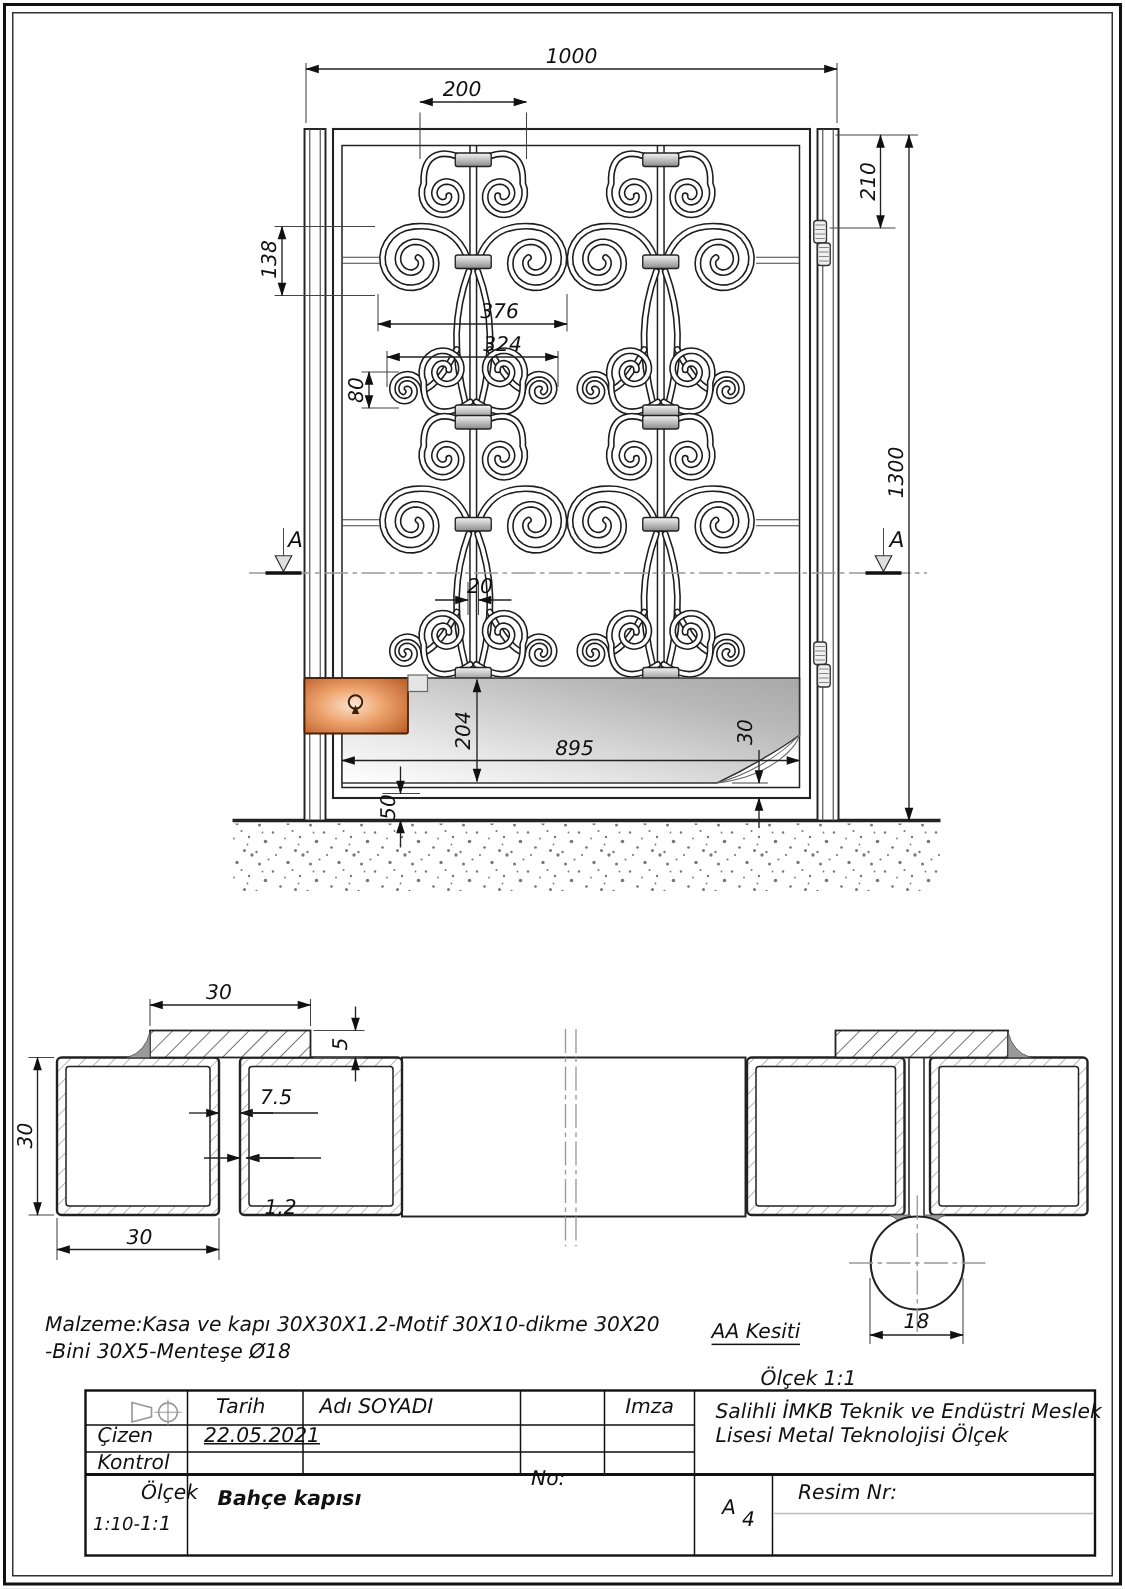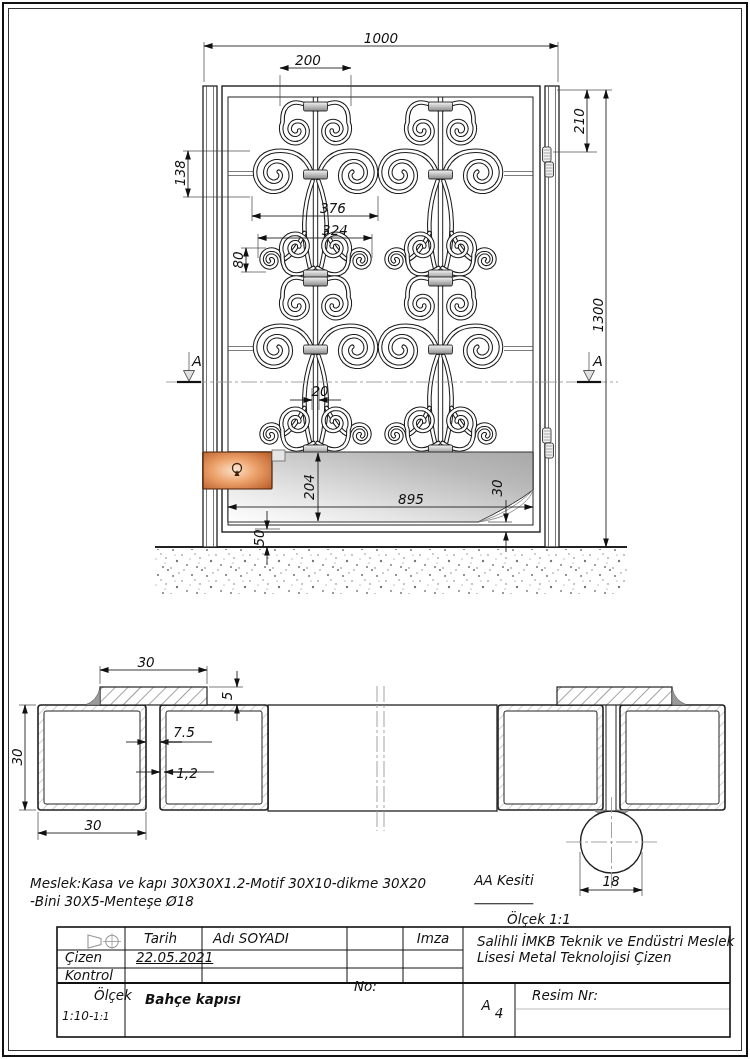--- a/index.html
+++ b/index.html
@@ -8,22 +8,22 @@
   #border-outer{position:absolute;left:2px;top:2px;right:2px;bottom:2px;border:2.5px solid #111;pointer-events:none;}
   #border-inner{position:absolute;left:8px;top:8px;right:8px;bottom:8px;border:1px solid #333;pointer-events:none;}
   svg{position:absolute;left:0;top:0;}
   .txt span{position:absolute;white-space:nowrap;font-style:italic;font-size:13.5px;color:#111;line-height:1;}
   .ctr{transform:translate(-50%,-50%);}
   .rot{transform:translate(-50%,-50%) rotate(-90deg);}
   .tl{transform:none;}
   .big{font-size:21px;font-weight:bold;text-align:right;}
   .a4{font-size:22px;}
   .a4s{font-size:12px;}
-  .small{font-size:10px;}
-  .sec{font-size:15px;border-bottom:1.2px solid #111;padding-bottom:15px;}
+  .small{font-size:13px;}
+  .sec{font-size:15px;border-bottom:1.2px solid #111;padding-bottom:0;}
   .ext{stroke:#444;stroke-width:0.7;fill:none;}
   .diml{stroke:#222;stroke-width:0.9;fill:none;}
   .thick{stroke:#111;stroke-width:2.2;fill:none;}
   .cl{stroke:#999;stroke-width:0.9;stroke-dasharray:16 3 3 3;fill:none;}
   .dbl-b{stroke:#1d1d1d;stroke-width:4.6;fill:none;stroke-linecap:round;}
   .dbl-w{stroke:#ffffff;stroke-width:2.5;fill:none;stroke-linecap:round;}
 </style>
 </head>
 <body>
 
@@ -344,45 +344,45 @@
     <span class="ctr" style="left:381px;top:39px;">1000</span>
     <span class="ctr" style="left:308px;top:61px;">200</span>
     <span class="rot" style="left:580px;top:121px;">210</span>
     <span class="rot" style="left:599px;top:315px;">1300</span>
     <span class="rot" style="left:181px;top:173px;">138</span>
     <span class="ctr" style="left:333px;top:209px;">376</span>
     <span class="ctr" style="left:303px;top:231px;margin-left:32px;">324</span>
     <span class="rot" style="left:239px;top:260px;">80</span>
     <span class="ctr" style="left:320px;top:392px;">20</span>
     <span class="rot" style="left:310px;top:487px;">204</span>
-    <span class="ctr" style="left:383px;top:500px;margin-left:28px;">895</span>
+    <span class="ctr" style="left:383px;top:500px;">895</span>
     <span class="rot" style="left:498px;top:488px;">30</span>
     <span class="rot" style="left:260px;top:538px;">50</span>
     <span class="ctr" style="left:197px;top:361px;font-size:14.5px;">A</span>
     <span class="ctr" style="left:598px;top:361px;font-size:14.5px;">A</span>
 
     <span class="ctr" style="left:146px;top:663px;">30</span>
     <span class="rot" style="left:228px;top:696px;">5</span>
     <span class="rot" style="left:18px;top:757px;">30</span>
     <span class="ctr" style="left:184px;top:733px;">7.5</span>
-    <span class="ctr" style="left:187px;top:774px;">1,2</span>
+    <span class="ctr" style="left:187px;top:806px;">1,2</span>
     <span class="ctr" style="left:93px;top:826px;">30</span>
     <span class="ctr" style="left:611px;top:882px;">18</span>
     <span class="ctr sec" style="left:504px;top:889px;">AA Kesiti</span>
     <span class="ctr" style="left:539px;top:920px;">Ölçek 1:1</span>
 
-    <span class="tl" style="left:30px;top:877px;">Meslek:Kasa ve kapı 30X30X1.2-Motif 30X10-dikme 30X20</span>
+    <span class="tl" style="left:30px;top:877px;">Malzeme:Kasa ve kapı 30X30X1.2-Motif 30X10-dikme 30X20</span>
     <span class="tl" style="left:30px;top:895px;">-Bini 30X5-Menteşe Ø18</span>
 
     <span class="tl" style="left:132px;top:932px;margin-left:12px;">Tarih</span>
     <span class="tl" style="left:213px;top:932px;">Adı SOYADI</span>
     <span class="tl" style="left:354px;top:980px;">No:</span>
     <span class="ctr" style="left:433px;top:939px;">Imza</span>
     <span class="tl" style="left:477px;top:935px;">Salihli İMKB Teknik ve Endüstri Meslek</span>
-    <span class="tl" style="left:477px;top:951px;">Lisesi Metal Teknolojisi Çizen</span>
+    <span class="tl" style="left:477px;top:951px;">Lisesi Metal Teknolojisi Ölçek</span>
     <span class="tl" style="left:65px;top:951px;">Çizen</span>
     <span class="tl" style="left:136px;top:951px;text-decoration:underline;">22.05.2021</span>
     <span class="tl" style="left:65px;top:969px;">Kontrol</span>
     <span class="tl" style="left:64px;top:989px;margin-left:30px;">Ölçek</span>
     <span class="tl" style="left:62px;top:1010px;font-size:12px;"><i>1:10-</i><i class="small">1:1</i></span>
     <span class="tl big" style="left:145px;top:993px;">Bahçe kapısı</span>
     <span class="ctr a4" style="left:486px;top:1006px;">A</span>
     <span class="ctr a4s" style="left:499px;top:1014px;">4</span>
     <span class="tl" style="left:532px;top:989px;">Resim Nr:</span>
   </div>

